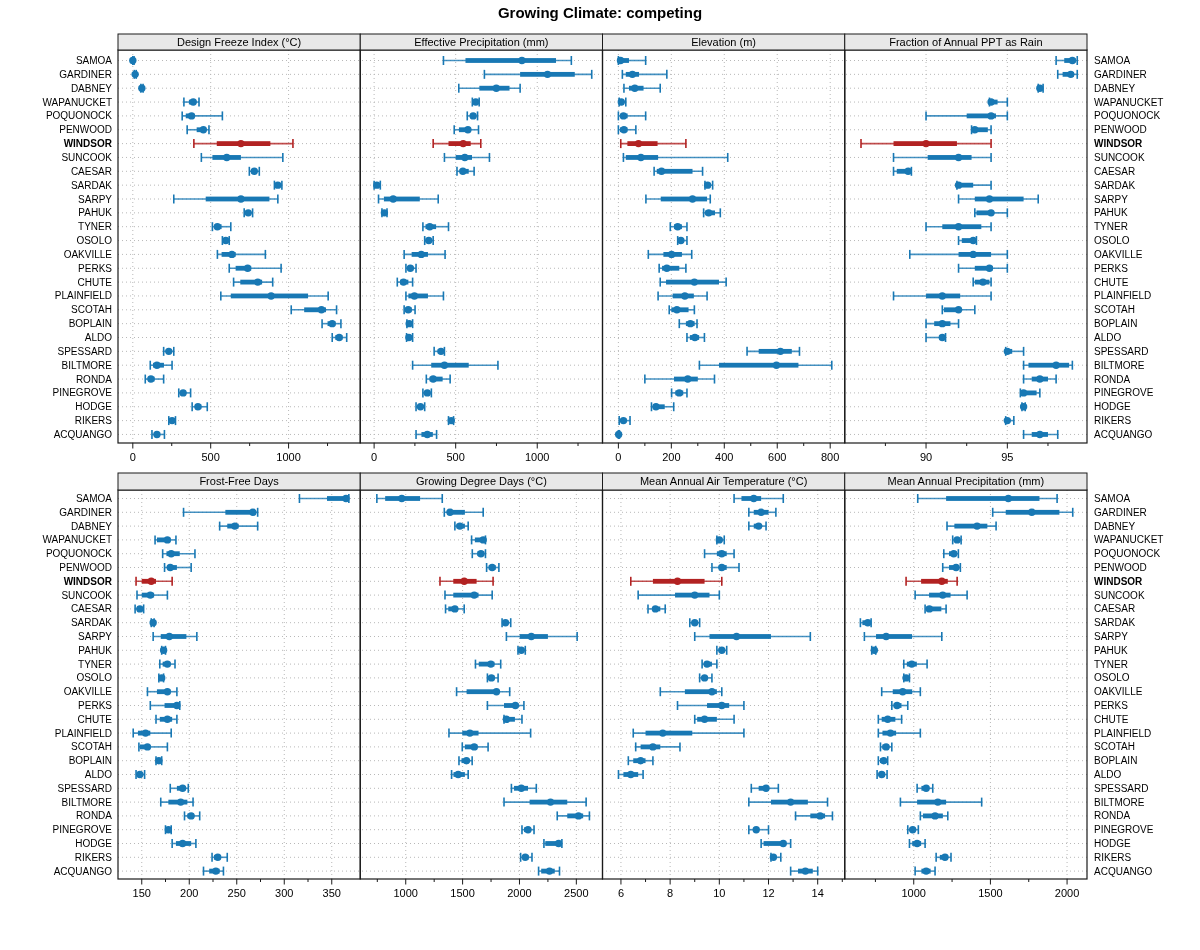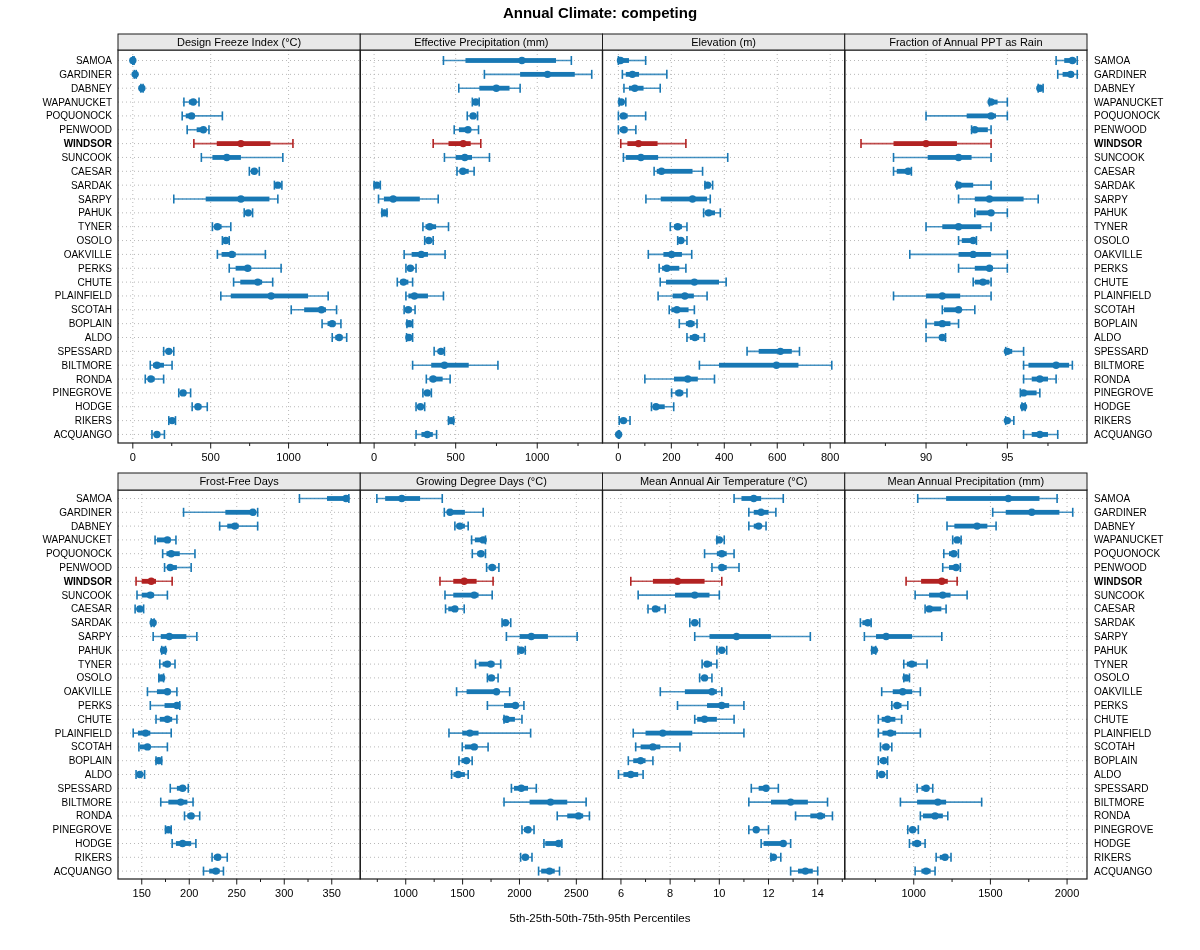--- a/index.html
+++ b/index.html
@@ -8,21 +8,21 @@
   .fig-title{position:absolute;top:4px;left:0;width:1200px;text-align:center;
        font-size:15px;font-weight:bold;color:#000;}
   .fig-footer{position:absolute;top:912px;left:0;width:1200px;text-align:center;
        font-size:11.5px;color:#000;}
   svg text{font-family:"Liberation Sans","DejaVu Sans",sans-serif;}
 </style>
 </head>
 <body>
 
 <div class="fig">
-  <div class="fig-title">Annual Climate: competing</div>
+  <div class="fig-title">Growing Climate: competing</div>
   <svg id="chart" width="1200" height="950" viewBox="0 0 1200 950">
       <line x1="118" x2="1087" y1="60.5" y2="60.5" stroke="#b8b8b8" stroke-width="1" stroke-dasharray="1,3"></line>
       <line x1="118" x2="1087" y1="74.35" y2="74.35" stroke="#b8b8b8" stroke-width="1" stroke-dasharray="1,3"></line>
       <line x1="118" x2="1087" y1="88.2" y2="88.2" stroke="#b8b8b8" stroke-width="1" stroke-dasharray="1,3"></line>
       <line x1="118" x2="1087" y1="102.05" y2="102.05" stroke="#b8b8b8" stroke-width="1" stroke-dasharray="1,3"></line>
       <line x1="118" x2="1087" y1="115.9" y2="115.9" stroke="#b8b8b8" stroke-width="1" stroke-dasharray="1,3"></line>
       <line x1="118" x2="1087" y1="129.75" y2="129.75" stroke="#b8b8b8" stroke-width="1" stroke-dasharray="1,3"></line>
       <line x1="118" x2="1087" y1="143.6" y2="143.6" stroke="#b8b8b8" stroke-width="1" stroke-dasharray="1,3"></line>
       <line x1="118" x2="1087" y1="157.45" y2="157.45" stroke="#b8b8b8" stroke-width="1" stroke-dasharray="1,3"></line>
       <line x1="118" x2="1087" y1="171.3" y2="171.3" stroke="#b8b8b8" stroke-width="1" stroke-dasharray="1,3"></line>
@@ -1906,14 +1906,13 @@
       <text x="1094" y="819.4000000000001" text-anchor="start" font-size="10px" font-weight="normal" fill="#000000">RONDA</text>
       <text x="112" y="833.2" text-anchor="end" font-size="10px" font-weight="normal" fill="#000000">PINEGROVE</text>
       <text x="1094" y="833.2" text-anchor="start" font-size="10px" font-weight="normal" fill="#000000">PINEGROVE</text>
       <text x="112" y="847" text-anchor="end" font-size="10px" font-weight="normal" fill="#000000">HODGE</text>
       <text x="1094" y="847" text-anchor="start" font-size="10px" font-weight="normal" fill="#000000">HODGE</text>
       <text x="112" y="860.8" text-anchor="end" font-size="10px" font-weight="normal" fill="#000000">RIKERS</text>
       <text x="1094" y="860.8" text-anchor="start" font-size="10px" font-weight="normal" fill="#000000">RIKERS</text>
       <text x="112" y="874.6" text-anchor="end" font-size="10px" font-weight="normal" fill="#000000">ACQUANGO</text>
       <text x="1094" y="874.6" text-anchor="start" font-size="10px" font-weight="normal" fill="#000000">ACQUANGO</text>
     </svg>
-  <div class="fig-footer">5th-25th-50th-75th-95th Percentiles</div>
 </div>
 
 </body></html>

